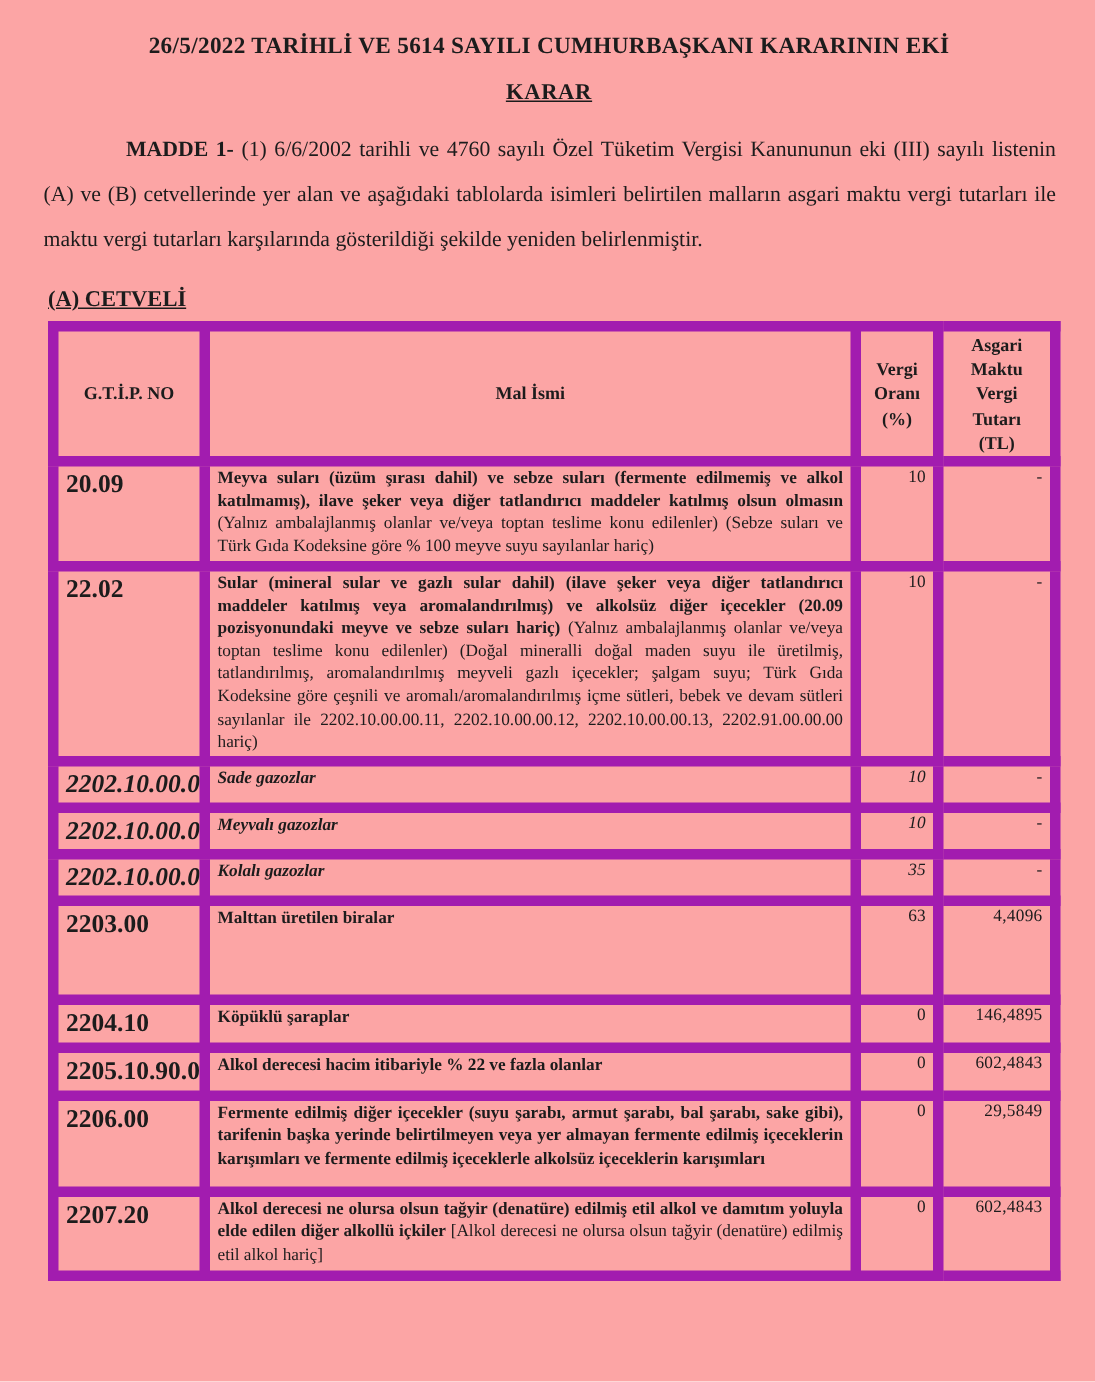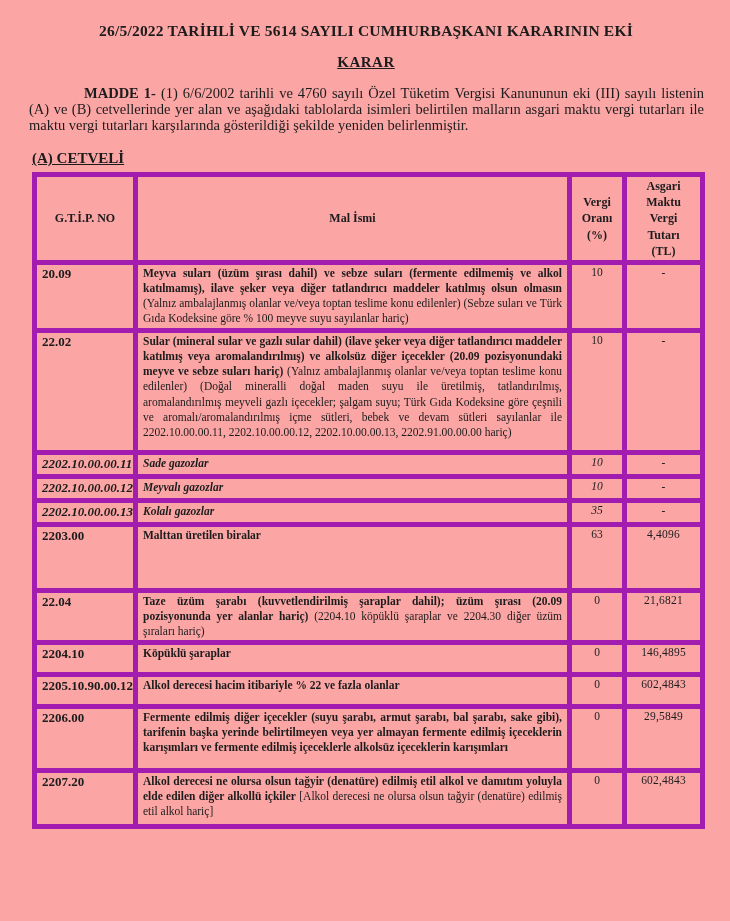--- a/index.html
+++ b/index.html
@@ -28,72 +28,72 @@
   .title2 {
     text-align: center;
     font-weight: bold;
     font-size: 15px;
     text-decoration: underline;
     letter-spacing: 0.5px;
     margin: 0 0 14px 0;
   }
   .madde {
     font-size: 14.5px;
-    line-height: 16px;
+    line-height: 30px;
     text-align: justify;
     text-indent: 55px;
     margin: 0 0 0 -3px;
     width: 675px;
   }
   .madde .lead { font-weight: bold; }
   .section-title {
     text-align: left;
     font-weight: bold;
     font-size: 15px;
     text-decoration: underline;
     margin: 17px 0 5px 0;
   }
   table.tax {
     border-collapse: collapse;
     table-layout: fixed;
     width: 668px;
     border: 2px solid #262626;
   }
   table.tax th, table.tax td {
-    border: 5px solid #a21caf;
+    border: 7px solid #a21caf;
     padding: 1px 5px;
     box-sizing: border-box;
     overflow: hidden;
   }
   table.tax th {
     font-size: 12px;
     font-weight: bold;
     text-align: center;
     vertical-align: middle;
     white-space: pre-line;
     line-height: 1.35;
   }
   td.gtip {
     font-weight: bold;
-    font-size: 13px;
+    font-size: 17px;
     vertical-align: top;
     line-height: 1.3;
     padding-top: 2px;
   }
   td.mal {
     font-size: 11.5px;
     vertical-align: top;
     line-height: 1.32;
     text-align: justify;
     padding-top: 2px;
   }
   td.mal .b { font-weight: bold; }
   td.rate, td.amt {
     font-size: 11.5px;
-    text-align: center;
+    text-align: right;
     vertical-align: top;
     padding-top: 2px;
   }
   td.amt { letter-spacing: 0.2px; }
   
   tr.hdr  { height: 73px; }
   tr.r0   { height: 68px; }
   tr.r1   { height: 122px; }
   tr.r2, tr.r3, tr.r4, tr.r5 { height: 17px; font-style: italic; }
   tr.r6   { height: 66px; }
@@ -168,26 +168,20 @@
         <td class="mal"><span class="b">Kolalı gazozlar</span><span></span></td>
         <td class="rate">35</td>
         <td class="amt">-</td>
       </tr>
       <tr class="r6">
         <td class="gtip">2203.00</td>
         <td class="mal"><span class="b">Malttan üretilen biralar</span><span></span></td>
         <td class="rate">63</td>
         <td class="amt">4,4096</td>
       </tr>
-      <tr class="r7">
-        <td class="gtip">22.04</td>
-        <td class="mal"><span class="b">Taze üzüm şarabı (kuvvetlendirilmiş şaraplar dahil); üzüm şırası (20.09 pozisyonunda yer alanlar hariç)</span><span> (2204.10 köpüklü şaraplar ve 2204.30 diğer üzüm şıraları hariç)</span></td>
-        <td class="rate">0</td>
-        <td class="amt">21,6821</td>
-      </tr>
       <tr class="r8">
         <td class="gtip">2204.10</td>
         <td class="mal"><span class="b">Köpüklü şaraplar</span><span></span></td>
         <td class="rate">0</td>
         <td class="amt">146,4895</td>
       </tr>
       <tr class="r11">
         <td class="gtip">2205.10.90.00.12</td>
         <td class="mal"><span class="b">Alkol derecesi hacim itibariyle % 22 ve fazla olanlar</span><span></span></td>
         <td class="rate">0</td>

